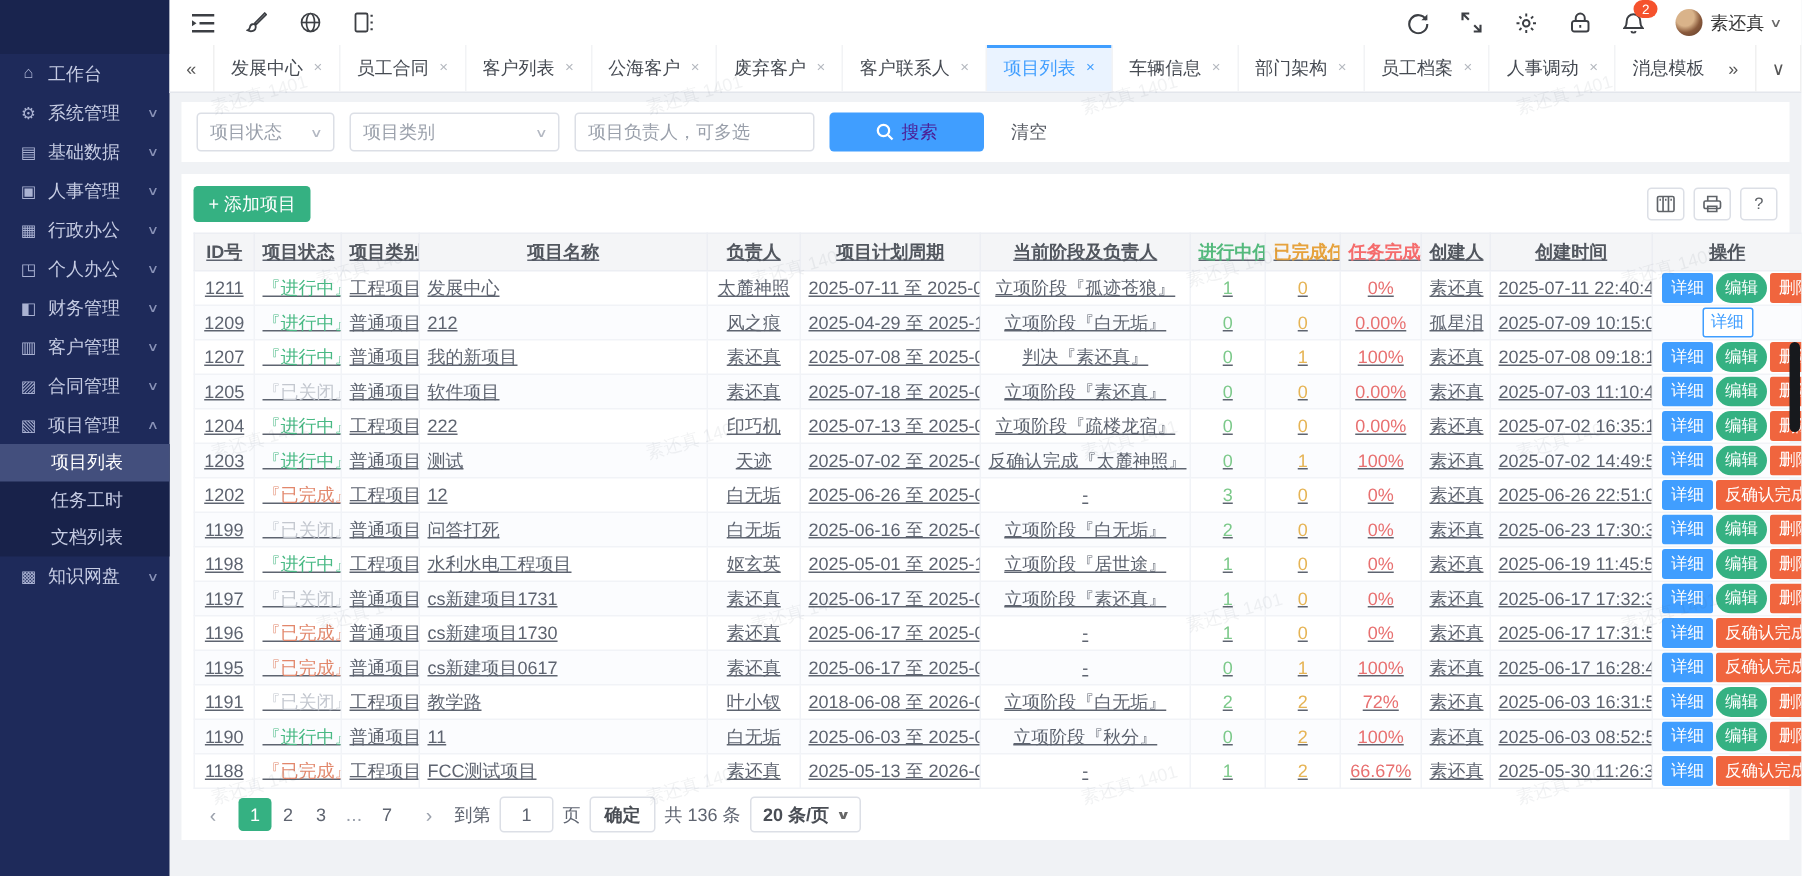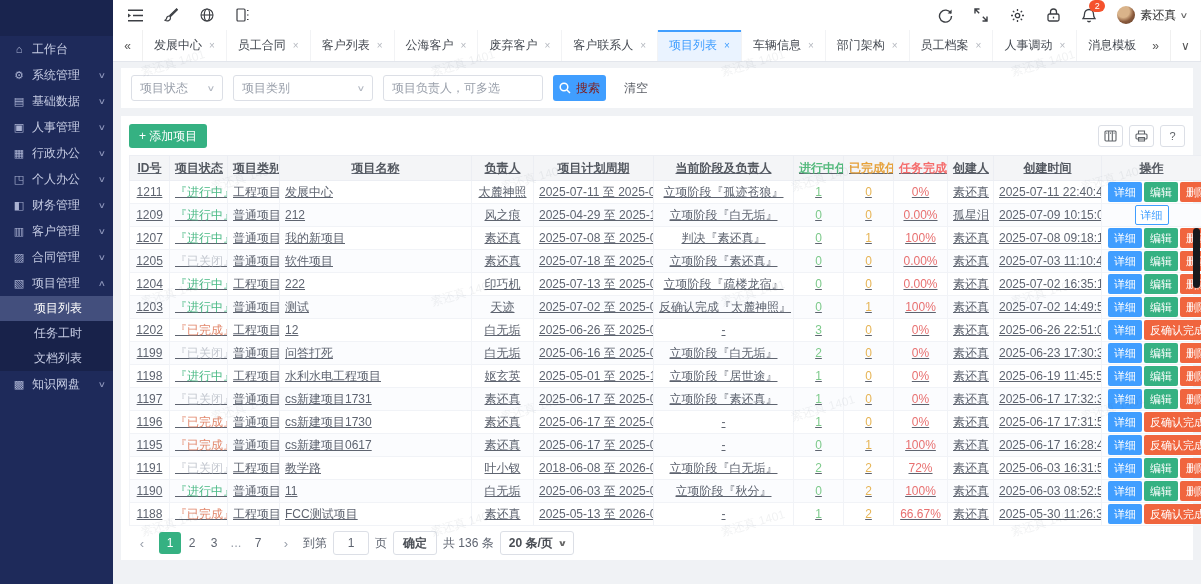--- a/index.html
+++ b/index.html
@@ -39,38 +39,38 @@
   .tab.active{color:var(--accent-blue);background:#eaf3ff;box-shadow:inset 0 2px 0 var(--accent-blue);}
   .tab.active .x{color:var(--accent-blue);}
   
   .content{flex:1;padding:6px 8px 0 8px;min-height:0;}
   .filter-card{background:#fff;height:40px;display:flex;align-items:center;gap:10px;padding:0 10px;}
   .sel,.inp{height:26px;border:1px solid #dcdfe6;border-radius:3px;background:#fff;display:flex;align-items:center;padding:0 8px;color:#9aa0ab;}
   .sel{justify-content:space-between;cursor:pointer;}
   .sel .arr{font-size:8px;color:#b3b8c2;transform:scaleX(1.5);margin-left:6px;}
   .inp input{border:none;outline:none;width:100%;font-size:12px;color:#606266;}
   .inp input::placeholder{color:#9aa0ab;}
-  .btn-search{height:26px;background:var(--accent-blue);color:#7f1d1d;border:none;border-radius:3px;padding:0 6px;display:flex;align-items:center;gap:5px;font-size:12px;cursor:pointer;}
+  .btn-search{height:26px;background:var(--accent-blue);color:#4c1d95;border:none;border-radius:3px;padding:0 31px;display:flex;align-items:center;gap:5px;font-size:12px;cursor:pointer;}
   .clear-link{color:#5a5e66;cursor:pointer;margin-left:8px;}
   .main-card{background:#fff;margin-top:8px;padding:5px 8px 0 8px;}
   .toolbar{display:flex;align-items:center;height:30px;margin-bottom:4px;}
   .btn-add{height:24px;background:var(--accent-green);color:#fff;border:none;border-radius:3px;padding:0 10px;font-size:12px;cursor:pointer;}
   .tool-icons{margin-left:auto;display:flex;gap:6px;}
   .tool-btn{width:25px;height:22px;border:1px solid #dcdfe6;border-radius:3px;background:#fff;display:flex;align-items:center;justify-content:center;color:#5f6368;font-size:11px;cursor:pointer;}
   
   table{width:100%;border-collapse:collapse;table-layout:fixed;font-size:12px;color:#5e6470;text-decoration:underline;}
   th{background:#f4f5f7;height:25px;font-weight:bold;color:#52575f;border:1px solid #eceef3;padding:0 5px;white-space:nowrap;overflow:hidden;}
   td{height:23px;border:1px solid #f1f3f7;padding:0 5px;white-space:nowrap;overflow:hidden;text-align:center;}
   td.al{text-align:left;}
   tbody tr:nth-child(even){background:#fbfcfe;}
   th.h-green{color:var(--hdr-green);} th.h-orange{color:var(--hdr-orange);} th.h-red{color:var(--hdr-red);}
   .st-ing{color:#49b984;} .st-done{color:#e2876b;} .st-closed{color:#c3c7cf;}
   .v-green{color:#7cc98a;} .v-orange{color:#e6b455;} .v-red{color:#e87070;}
   .op{display:inline-block;font-size:11px;line-height:16px;padding:1px 5px;border-radius:2px;color:#fff;margin:0 1px;cursor:pointer;border:1px solid transparent;}
-  .op-blue{background:var(--accent-blue);} .op-green{background:var(--accent-green);} .op-orange{background:var(--danger-orange);}
+  .op-blue{background:var(--accent-blue);} .op-green{background:var(--accent-green);border-radius:10px;} .op-orange{background:var(--danger-orange);}
   .op-plain{background:#fff;color:var(--accent-blue);border-color:var(--accent-blue);}
   
   .pager{display:flex;align-items:center;gap:6px;height:34px;padding-left:2px;color:#5e6470;}
   .pg{min-width:22px;height:22px;display:inline-flex;align-items:center;justify-content:center;border-radius:3px;cursor:pointer;padding:0 4px;}
   .pg.active{background:var(--accent-green);color:#fff;}
   .pg.arrow{color:#9aa0ab;font-size:13px;}
   .jump-input{width:36px;height:24px;border:1px solid #dcdfe6;border-radius:3px;text-align:center;font-size:12px;color:#5e6470;outline:none;}
   .btn-confirm{height:24px;border:1px solid #dcdfe6;background:#fff;border-radius:3px;padding:0 9px;font-size:12px;color:#4a4e55;font-weight:bold;cursor:pointer;}
   .size-sel{height:24px;border:1px solid #dcdfe6;border-radius:3px;display:flex;align-items:center;gap:6px;padding:0 8px;color:#4a4e55;font-weight:bold;cursor:pointer;}
   .size-sel .arr{font-size:8px;transform:scaleX(1.5);color:#666;}

